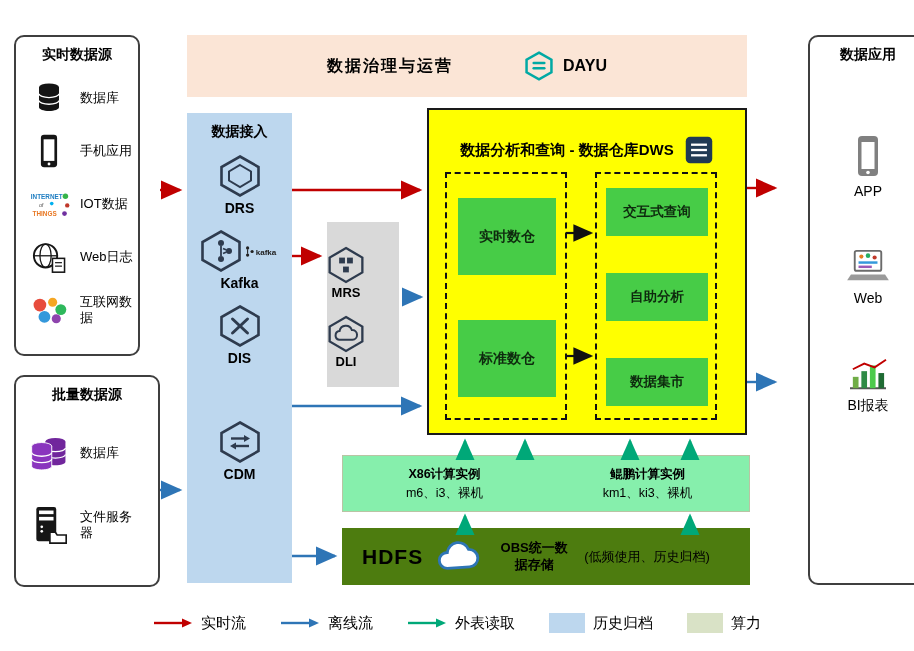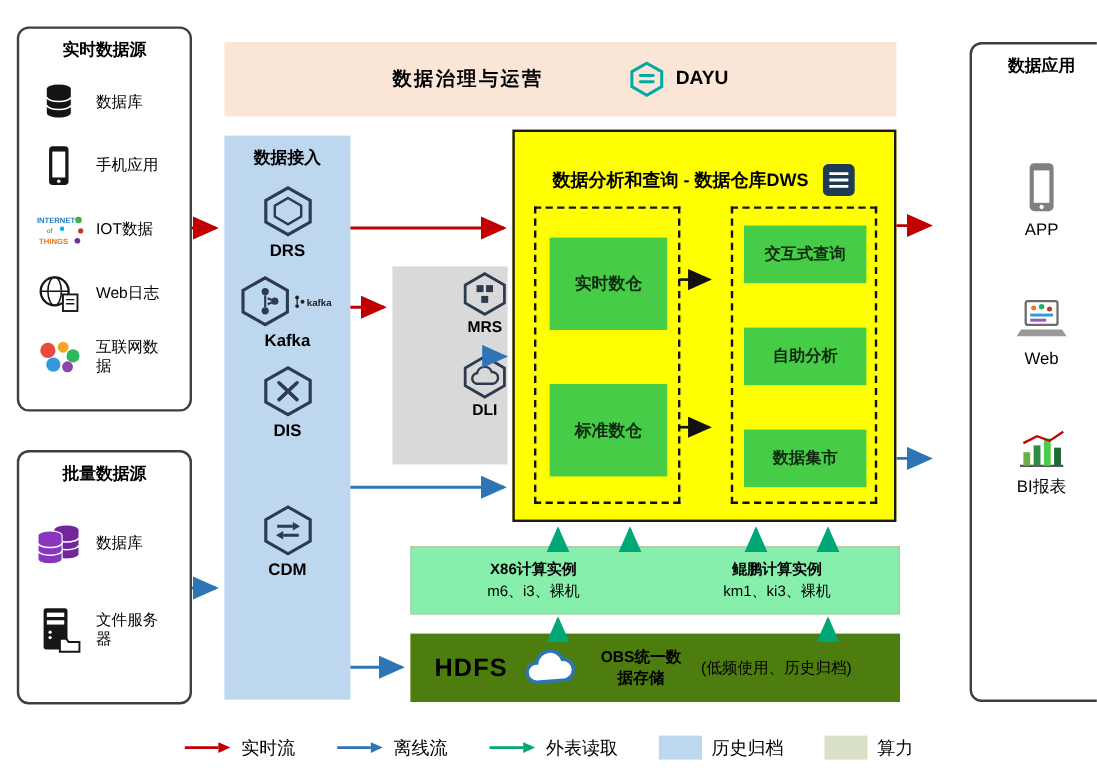--- a/index.html
+++ b/index.html
@@ -8,50 +8,50 @@
   .abs{position:absolute}
   .overlay{position:absolute;left:0;top:0;width:914px;height:651px;pointer-events:none;z-index:6}
 
   
   .banner{left:187px;top:35px;width:560px;height:62px;background:#FBE5D6;display:flex;align-items:center;justify-content:center;gap:70px;z-index:2}
   .banner-title{font-size:16px;font-weight:bold;letter-spacing:2px}
   .banner-logo{display:flex;align-items:center;gap:8px;font-weight:bold;font-size:16px}
 
   
   .outline-box{background:#fff;border:2px solid #3f3f3f;border-radius:10px;z-index:2}
-  .realtime{left:14px;top:22px;width:146px;height:321px;padding-top:9px}
+  .realtime{left:14px;top:35px;width:126px;height:321px;padding-top:9px}
   .batch{left:14px;top:375px;width:146px;height:212px;padding-top:9px}
   .apps{left:808px;top:35px;width:120px;height:550px;padding-top:9px}
   .box-title{font-weight:bold;font-size:14px;text-align:center}
   .src-item{display:flex;align-items:center;gap:10px;padding-left:12px;margin-top:15px;height:38px}
   .src-item .icon{width:42px;flex:0 0 42px;display:flex;justify-content:center;align-items:center}
   .src-item .label{font-size:13px;line-height:1.25}
   .label.wrap{max-width:54px}
   .batch .src-item{margin-top:26px;height:46px}
 
   
   .ingestion{left:187px;top:113px;width:105px;height:470px;background:#BDD7EE;display:flex;flex-direction:column;align-items:center;padding-top:10px;z-index:2}
   .hex-item{display:flex;flex-direction:column;align-items:center;margin-top:13px}
   .hex-label{font-weight:bold;font-size:14px;margin-top:2px}
   .cdm-gap{margin-top:54px}
   .kafka-row{display:flex;align-items:center;gap:1px}
 
   
-  .processing{left:327px;top:222px;width:96px;height:165px;background:#D9D9D9;display:flex;flex-direction:column;align-items:flex-end;padding-top:4px;z-index:2}
+  .processing{left:327px;top:222px;width:72px;height:165px;background:#D9D9D9;display:flex;flex-direction:column;align-items:flex-start;padding-top:24px;z-index:2}
   .processing .hex-item{margin-top:0}
   .processing .hex-item + .hex-item{margin-top:15px}
   .hex-label-sm{font-weight:bold;font-size:13px;margin-top:1px}
 
   
   .dws{left:427px;top:108px;width:320px;height:327px;background:#FFFF00;border:2px solid #1a1a1a;z-index:2}
   .dws-header{display:flex;align-items:center;justify-content:center;gap:10px;margin-top:25px}
   .dws-title{font-weight:bold;font-size:15px}
   .dashed{position:absolute;border:2px dashed #111}
   .dws-left{left:16px;top:62px;width:122px;height:248px}
-  .dws-right{left:180px;top:62px;width:122px;height:248px}
+  .dws-right{left:166px;top:62px;width:122px;height:248px}
   .green-box{position:absolute;background:#47CC47;display:flex;align-items:center;justify-content:center;font-weight:bold;color:#0e2a0e;text-align:center}
   .wh{left:11px;width:98px;height:77px;font-size:14px}
   .wh1{top:24px}.wh2{top:146px}
   .sv{left:9px;width:102px;height:48px;font-size:13.5px}
   .sv1{top:14px}.sv2{top:99px}.sv3{top:184px}
 
   
   .compute{left:342px;top:455px;width:408px;height:57px;background:#86efac;border:1px solid #b9c4a4;display:flex;z-index:2}
   .compute-group{flex:1;display:flex;flex-direction:column;align-items:center;justify-content:center;line-height:1.5}
   .compute-title{font-weight:bold;font-size:12.5px}

